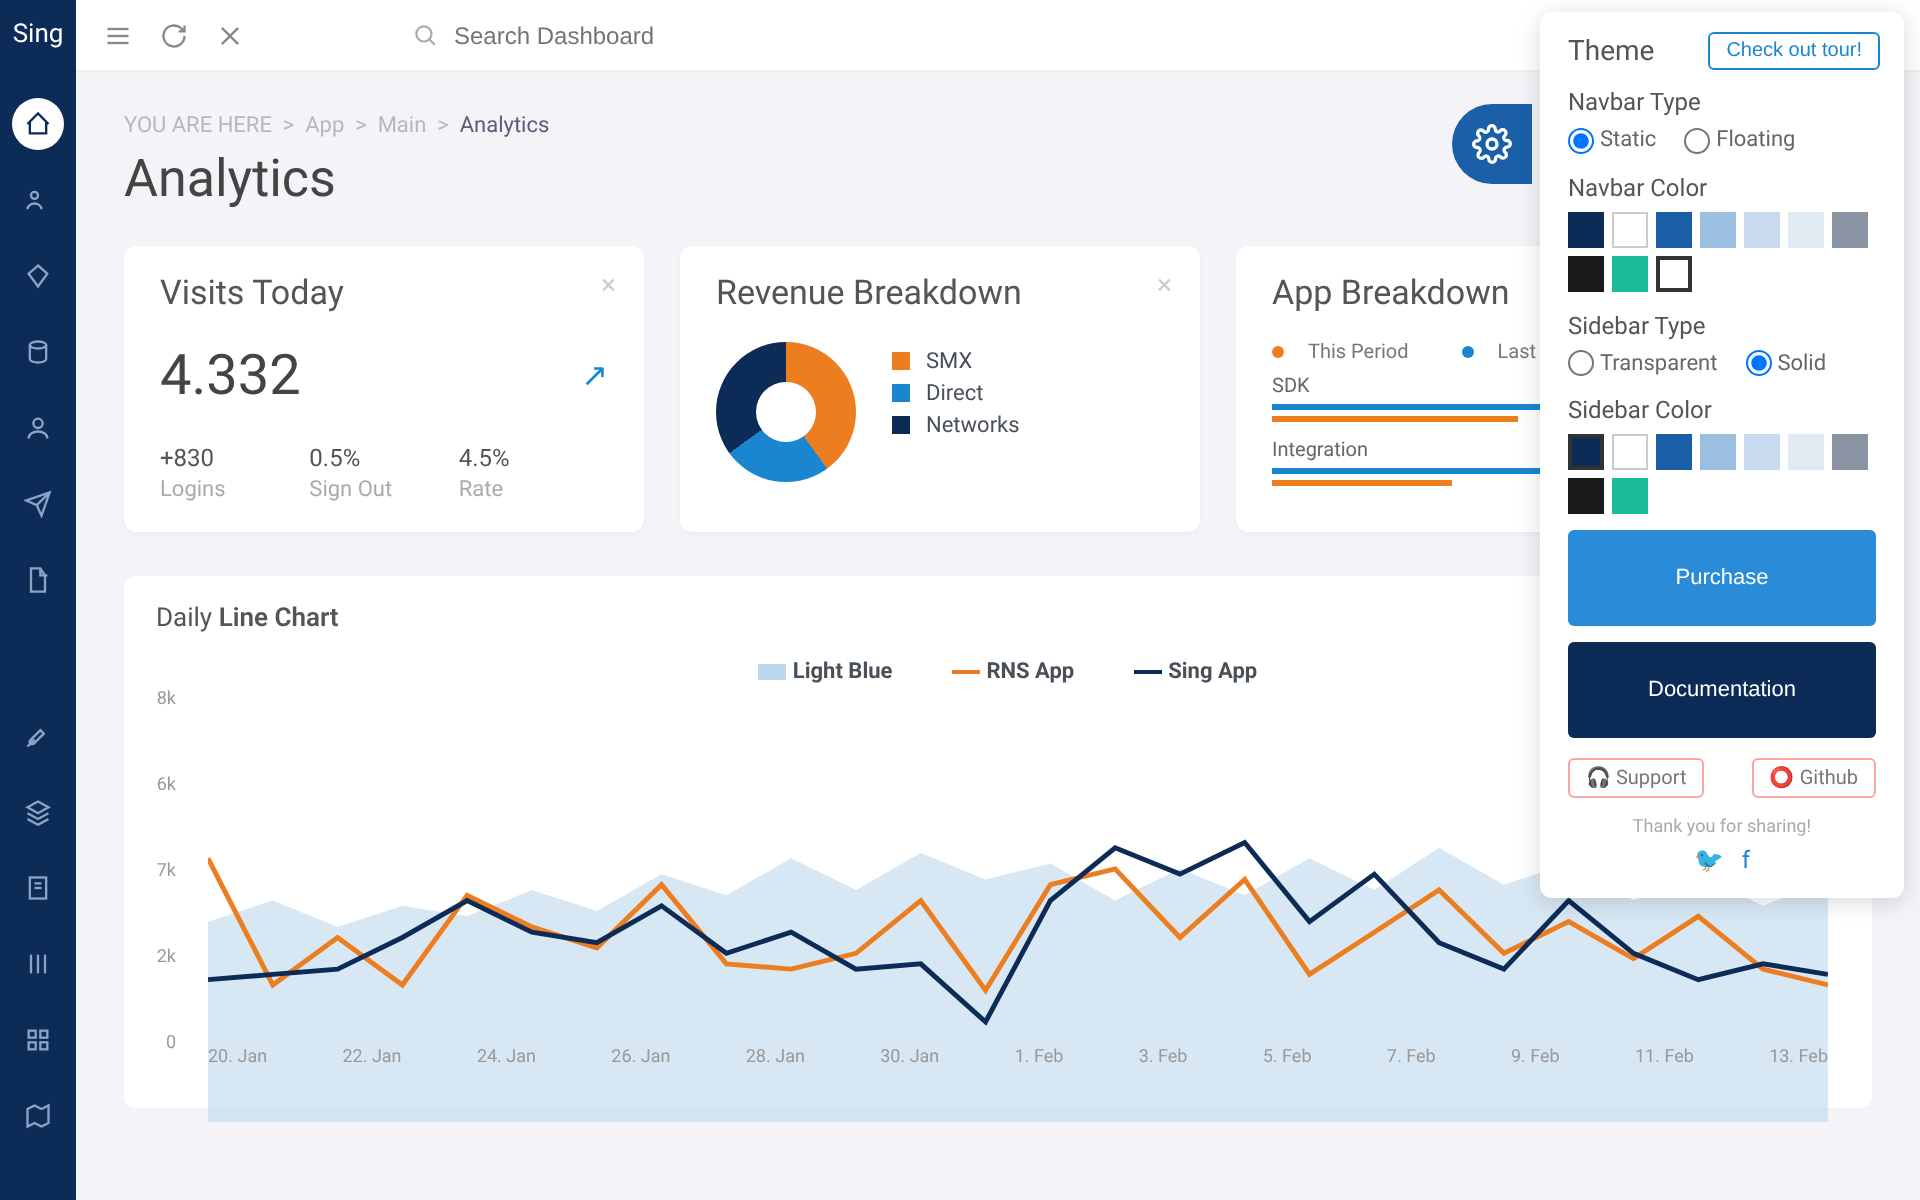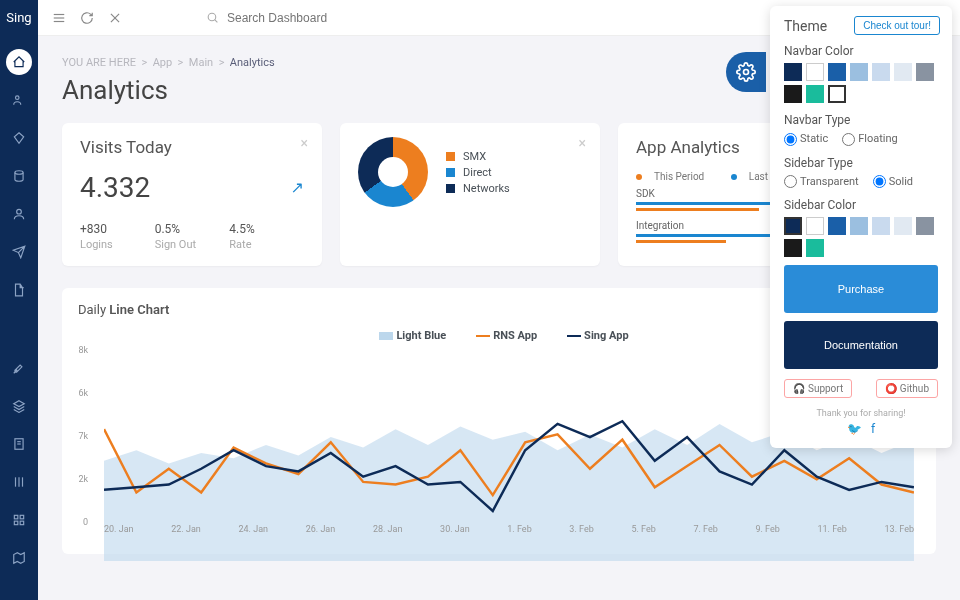--- a/index.html
+++ b/index.html
@@ -28,21 +28,21 @@
 .card-x { position: absolute; top: 12px; right: 14px; color: #ccc; font-size: 14px; cursor: pointer; }
 
 .visits-num { display: flex; justify-content: space-between; align-items: center; }
 .big-num { font-size: 28px; color: #444; }
 .arrow-tr { color: #1a86d0; font-size: 16px; }
 .visits-row { display: flex; margin-top: 18px; font-size: 11px; }
 .vcol { flex: 1; }
 .vcol .v { font-size: 12px; color: #555; }
 .vcol .l { color: #aaa; margin-top: 2px; }
 
-.donut-wrap { display: flex; align-items: center; gap: 18px; }
+.donut-wrap { display: flex; gap: 18px; }
 .donut { width: 70px; height: 70px; border-radius: 50%; background: conic-gradient(#ed7e1f 0 40%, #1a86d0 40% 65%, #0d2b57 65% 100%); position: relative; }
 .donut::after { content: ''; position: absolute; inset:20px; background: #fff; border-radius: 50%; }
 .legend { font-size: 11px; }
 .legend div { display: flex; align-items: center; margin: 3px 0; }
 .legend .sw { width: 9px; height: 9px; margin-right: 8px; }
 
 .perf-legend { font-size: 10px; color: #777; margin-bottom: 6px; }
 .perf-legend span { margin-right: 12px; }
 .dot { display: inline-block; width: 6px; height: 6px; border-radius: 50%; margin-right: 3px; }
 .perf-item { margin-bottom: 8px; }
@@ -226,33 +226,34 @@
               <div class="l">Sign Out</div>
             </div>
             <div class="vcol">
               <div class="v">4.5%</div>
               <div class="l">Rate</div>
             </div>
           </div>
       </div>
 
       <div class="card">
+        <div class="card-t">Revenue Breakdown</div>
         <div class="card-x">×</div>
         <div class="donut-wrap">
           <div class="donut"></div>
           <div class="legend" id="rev-legend">
               <div><span class="sw" style="background:#ed7e1f"></span>SMX</div>
               <div><span class="sw" style="background:#1a86d0"></span>Direct</div>
               <div><span class="sw" style="background:#0d2b57"></span>Networks</div>
             </div>
         </div>
       </div>
 
       <div class="card">
-        <div class="card-t">App Analytics</div>
+        <div class="card-t">App Breakdown</div>
         <div class="card-x">×</div>
         <div class="perf-legend">
           <span><span class="dot" style="background:#ed7e1f"></span><span>This Period</span></span>
           <span><span class="dot" style="background:#1a86d0"></span><span>Last Period</span></span>
         </div>
         <div id="perf-items">
             <div class="perf-item">
               <div class="n">SDK</div>
               <div class="bars">
                 <div class="bar" style="width:80%;background:#1a86d0;top:0"></div>
@@ -320,39 +321,39 @@
   <svg width="20" height="20" viewBox="0 0 24 24" fill="none" stroke="currentColor" stroke-width="2">
       <circle cx="12" cy="12" r="3"></circle>
       <path d="M19.4 15a1.7 1.7 0 00.3 1.8l.1.1a2 2 0 11-2.8 2.8l-.1-.1a1.7 1.7 0 00-1.8-.3 1.7 1.7 0 00-1 1.5V21a2 2 0 11-4 0v-.1a1.7 1.7 0 00-1-1.5 1.7 1.7 0 00-1.8.3l-.1.1a2 2 0 11-2.8-2.8l.1-.1a1.7 1.7 0 00.3-1.8 1.7 1.7 0 00-1.5-1H3a2 2 0 110-4h.1a1.7 1.7 0 001.5-1 1.7 1.7 0 00-.3-1.8l-.1-.1a2 2 0 112.8-2.8l.1.1a1.7 1.7 0 001.8.3h0a1.7 1.7 0 001-1.5V3a2 2 0 114 0v.1a1.7 1.7 0 001 1.5 1.7 1.7 0 001.8-.3l.1-.1a2 2 0 112.8 2.8l-.1.1a1.7 1.7 0 00-.3 1.8v0a1.7 1.7 0 001.5 1H21a2 2 0 110 4h-.1a1.7 1.7 0 00-1.5 1z"></path>
     </svg>
 </div>
 
 <div class="theme-panel">
   <h4>Theme</h4>
   <button class="tour-btn">Check out tour!</button>
   <div class="sect">
+    <div class="sect-t">Navbar Type</div>
+    <div class="radios" id="navbar-type"><label><input type="radio" name="navtype" checked="" style="">Static</label><label><input type="radio" name="navtype" style="">Floating</label></div>
+  </div>
+  <div class="sect">
     <div class="sect-t">Navbar Color</div>
     <div class="colors" id="navbar-colors">
         <div class="csw  " style="background:#0d2b57"></div>
         <div class="csw bord " style="background:#ffffff"></div>
         <div class="csw  " style="background:#1a5fa8"></div>
         <div class="csw  " style="background:#9bbfe0"></div>
         <div class="csw  " style="background:#c9daee"></div>
         <div class="csw  " style="background:#e1e9f2"></div>
         <div class="csw  " style="background:#8993a1"></div>
         <div class="csw  " style="background:#1a1a1a"></div>
         <div class="csw  " style="background:#1abc9c"></div>
         <div class="csw bord sel" style="background:#ffffff"></div>
       </div>
   </div>
   <div class="sect">
-    <div class="sect-t">Navbar Type</div>
-    <div class="radios" id="navbar-type"><label><input type="radio" name="navtype" checked="" style="">Static</label><label><input type="radio" name="navtype" style="">Floating</label></div>
-  </div>
-  <div class="sect">
     <div class="sect-t">Sidebar Type</div>
     <div class="radios" id="sidebar-type"><label><input type="radio" name="sidetype" style="">Transparent</label><label><input type="radio" name="sidetype" checked="" style="">Solid</label></div>
   </div>
   <div class="sect">
     <div class="sect-t">Sidebar Color</div>
     <div class="colors" id="sidebar-colors">
         <div class="csw  sel" style="background:#0d2b57"></div>
         <div class="csw bord " style="background:#ffffff"></div>
         <div class="csw  " style="background:#1a5fa8"></div>
         <div class="csw  " style="background:#9bbfe0"></div>

